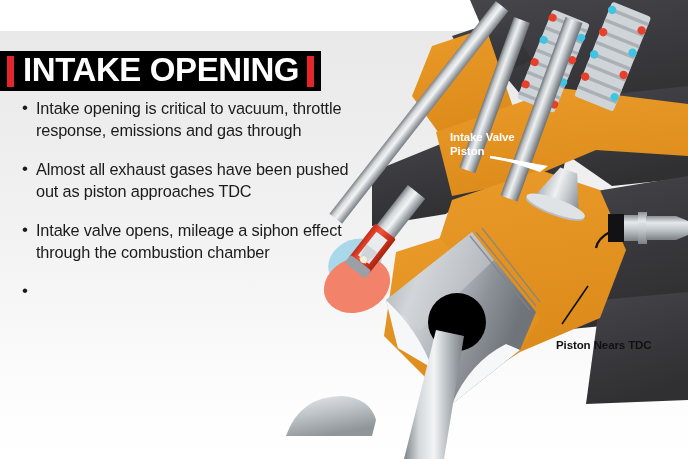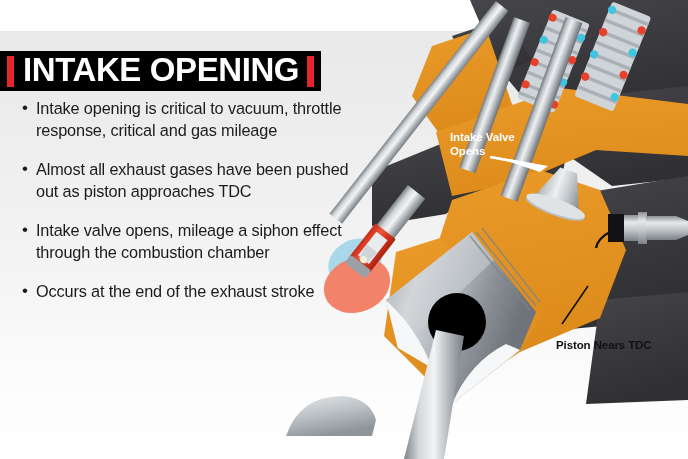--- a/index.html
+++ b/index.html
@@ -327,33 +327,32 @@
 
   <div class="title-bar">
     <span class="redbar"></span>
     <span class="title-text">INTAKE OPENING</span>
     <span class="redbar"></span>
   </div>
 
   <div class="bullets">
     <div class="bullet">
       <span class="dot">•</span>
-      <span class="txt">Intake opening is critical to vacuum, throttle response, critical and gas mileage</span>
+      <span class="txt">Intake opening is critical to vacuum, throttle response, emissions and gas through</span>
     </div>
     <div class="bullet">
       <span class="dot">•</span>
       <span class="txt">Almost all exhaust gases have been pushed out as piston approaches TDC</span>
     </div>
     <div class="bullet">
       <span class="dot">•</span>
       <span class="txt">Intake valve opens, mileage a siphon effect through the combustion chamber</span>
     </div>
     <div class="bullet">
       <span class="dot">•</span>
-      <span class="txt">Occurs at the end of the exhaust stroke</span>
     </div>
   </div>
 
   <div class="lbl" id="lbl-valve">Intake Valve
-Opens</div>
+Piston</div>
   <div class="lbl" id="lbl-piston">Piston Nears TDC</div>
 
 </div>
 
 </body></html>

